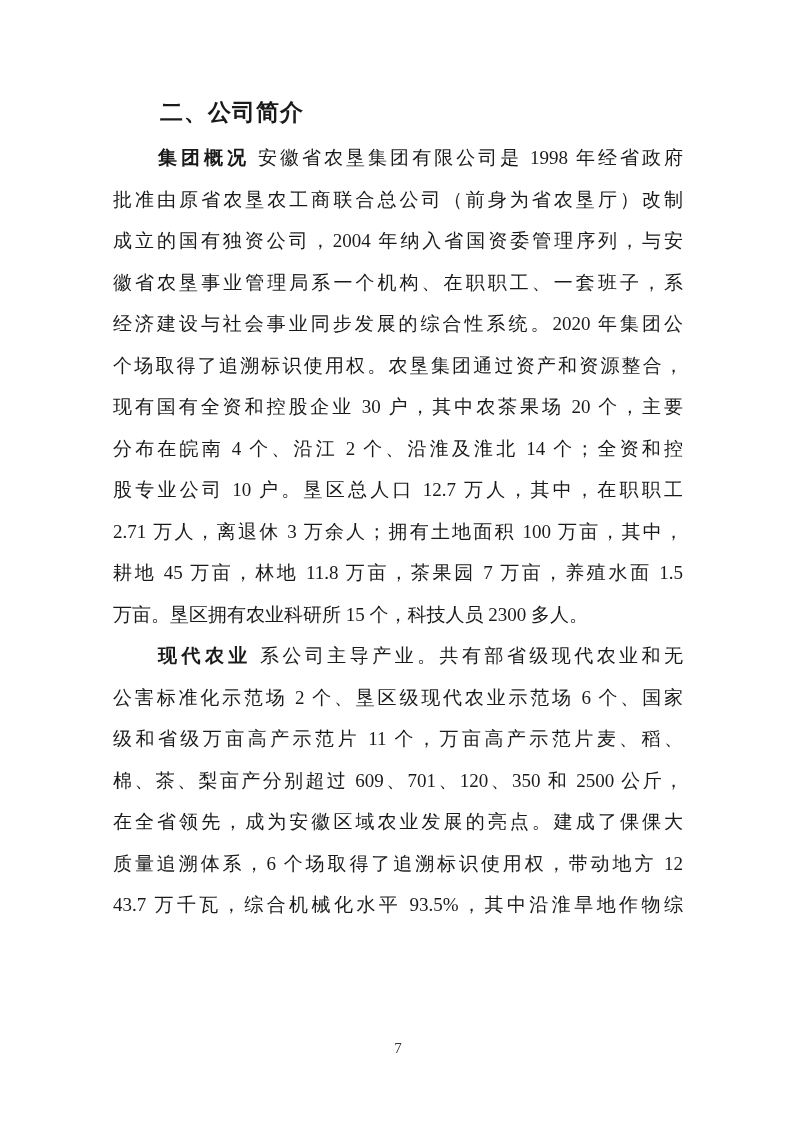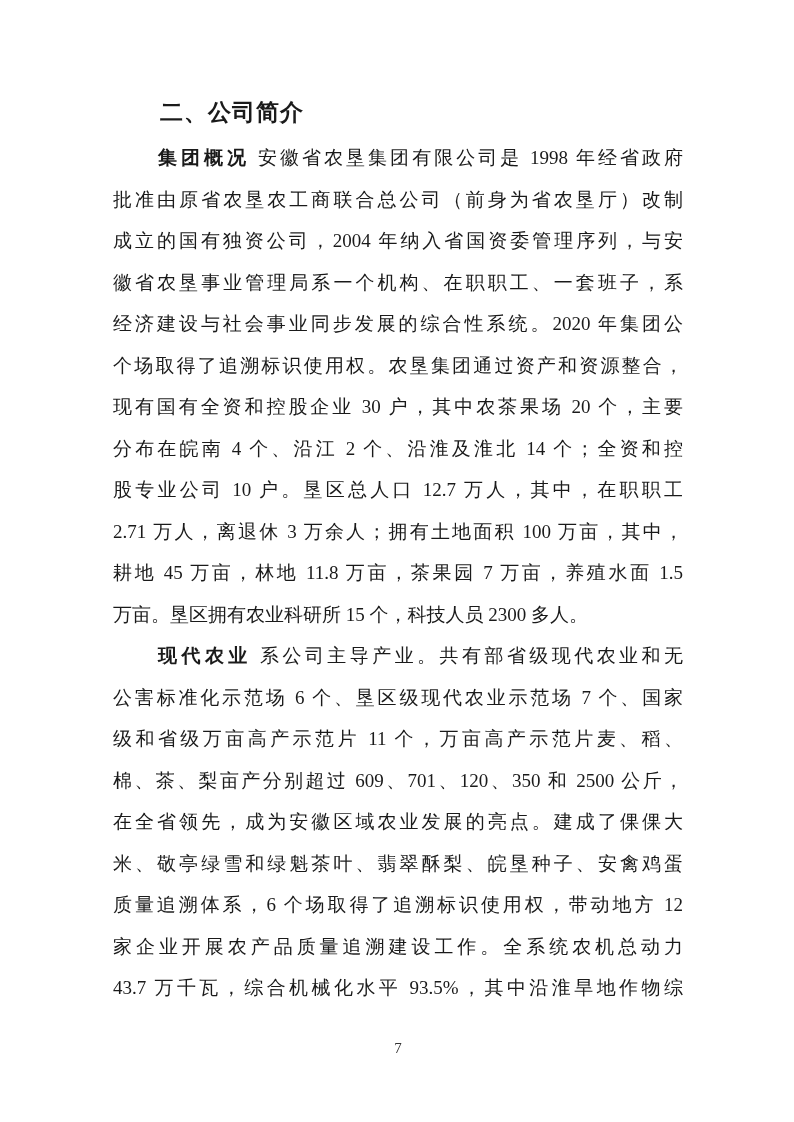--- a/index.html
+++ b/index.html
@@ -85,26 +85,24 @@
       <div class="line">现有国有全资和控股企业 30 户，其中农茶果场 20 个，主要</div>
       <div class="line">分布在皖南 4 个、沿江 2 个、沿淮及淮北 14 个；全资和控</div>
       <div class="line">股专业公司 10 户。垦区总人口 12.7 万人，其中，在职职工</div>
       <div class="line">2.71 万人，离退休 3 万余人；拥有土地面积 100 万亩，其中，</div>
       <div class="line">耕地 45 万亩，林地 11.8 万亩，茶果园 7 万亩，养殖水面 1.5</div>
       <div class="line no-stretch">万亩。垦区拥有农业科研所 15 个，科技人员 2300 多人。</div>
     </div>
 
     <div class="paragraph">
       <div class="line indent"><span class="bold-lead">现代农业</span><span> 系公司主导产业。共有部省级现代农业和无</span></div>
-      <div class="line">公害标准化示范场 6 个、垦区级现代农业示范场 7 个、国家</div>
+      <div class="line">公害标准化示范场 2 个、垦区级现代农业示范场 6 个、国家</div>
       <div class="line">级和省级万亩高产示范片 11 个，万亩高产示范片麦、稻、</div>
       <div class="line">棉、茶、梨亩产分别超过 609、701、120、350 和 2500 公斤，</div>
       <div class="line">在全省领先，成为安徽区域农业发展的亮点。建成了倮倮大</div>
-      <div class="line">米、敬亭绿雪和绿魁茶叶、翡翠酥梨、皖垦种子、安禽鸡蛋</div>
       <div class="line">质量追溯体系，6 个场取得了追溯标识使用权，带动地方 12</div>
-      <div class="line">家企业开展农产品质量追溯建设工作。全系统农机总动力</div>
       <div class="line">43.7 万千瓦，综合机械化水平 93.5%，其中沿淮旱地作物综</div>
     </div>
 
   </div>
 
   <div class="page-number">7</div>
 </div>
 
 </body></html>

